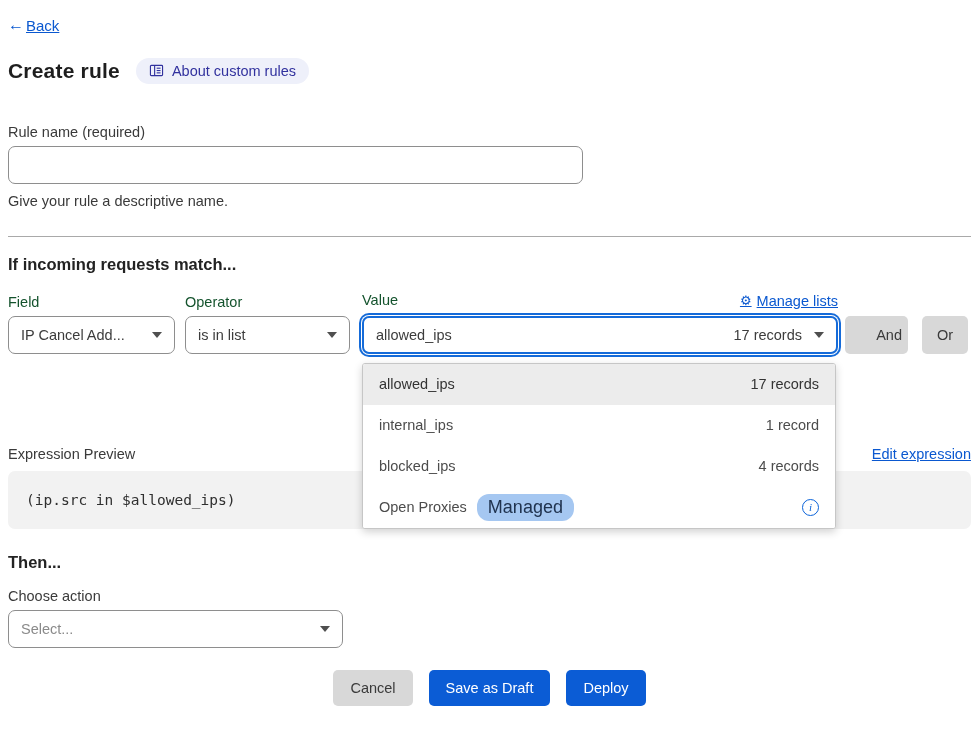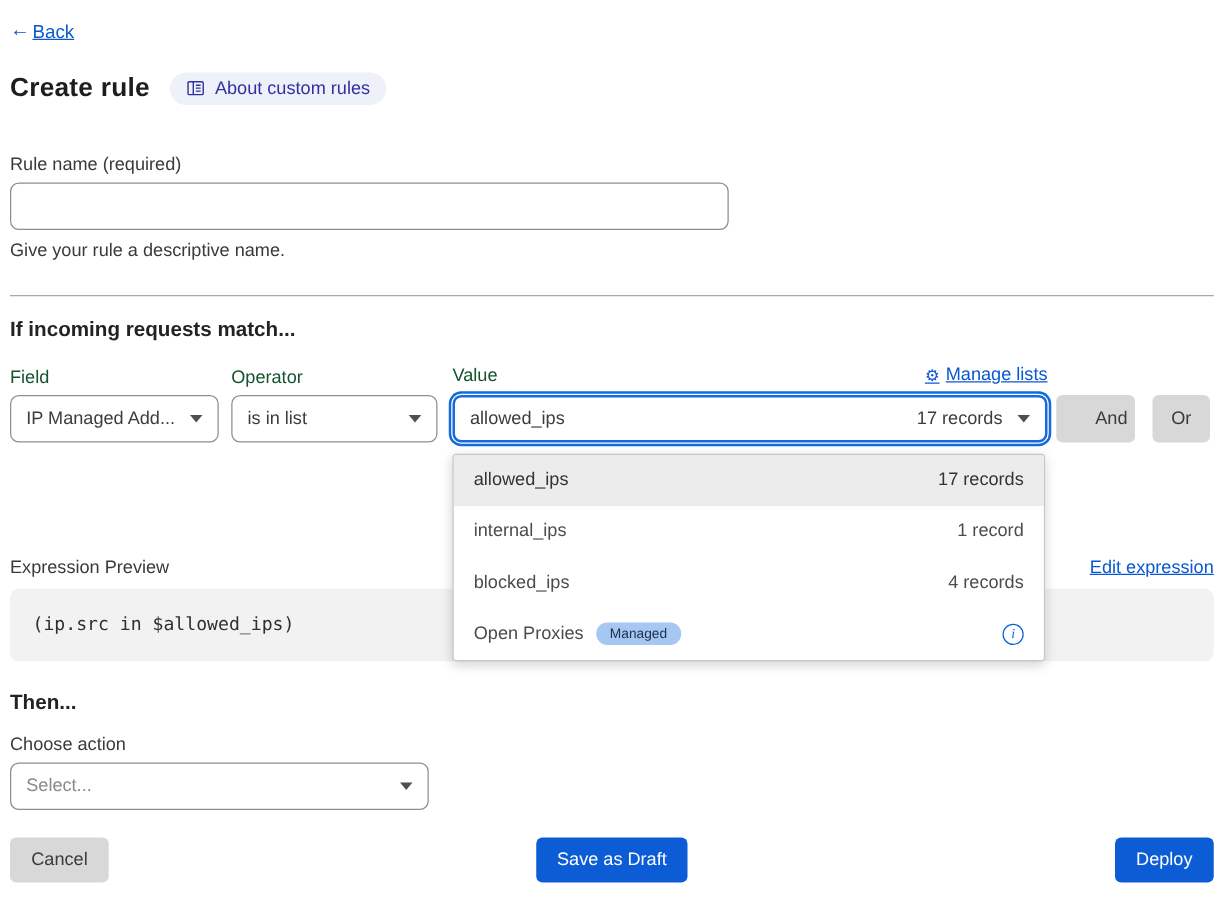--- a/index.html
+++ b/index.html
@@ -93,21 +93,21 @@
     box-shadow: 0 3px 9px rgba(0,0,0,0.18); z-index: 20; overflow: hidden;
   }
   .dropdown-row {
     height: 41px; display: flex; align-items: center; justify-content: space-between;
     padding: 0 16px; font-size: 14.5px; color: #4c4c4c; cursor: pointer; background: #fff;
   }
   .dropdown-row.highlighted { background: #ececec; color: #333333; }
   .row-left { display: flex; align-items: center; }
   .managed-badge {
     background: #a5c7f1; color: #20334f; border-radius: 12px;
-    padding: 3px 11px; font-size: 11px; margin-left: 10px;
+    padding: 3px 11px; font-size: 18px; margin-left: 10px;
   }
   .info-icon {
     width: 17px; height: 17px; border: 1.5px solid #0b63d9; border-radius: 50%;
     color: #0b63d9; font-size: 11px; font-family: "Liberation Serif", serif; font-style: italic;
     display: flex; align-items: center; justify-content: center; cursor: pointer;
   }
 
   
   .expression-section { margin-top: 92px; }
   .expr-head { display: flex; justify-content: space-between; align-items: baseline; }
@@ -117,21 +117,21 @@
     display: flex; align-items: center; padding: 0 18px;
     font-family: "DejaVu Sans Mono", monospace; font-size: 14.5px; color: #2f2f2f;
   }
 
   
   .then-heading { margin-top: 24px; }
   .action-select { width: 335px; margin-top: 6px; }
   .placeholder-text { color: #8a8a8a; }
 
   
-  .footer-actions { display: flex; justify-content: space-between; gap: 16px; margin-top: 22px; }
+  .footer-actions { display: flex; justify-content: center; gap: 16px; margin-top: 22px; }
   .btn {
     height: 36px; padding: 0 17px; border: none; border-radius: 5px;
     font-size: 14.5px; cursor: pointer; font-family: "Liberation Sans", sans-serif;
   }
   .btn-gray { background: #d8d8d8; color: #3a3a3a; }
   .btn-blue { background: #0b5cd5; color: #ffffff; }
 </style>
 </head>
 <body>
 
@@ -164,21 +164,21 @@
 
   <hr class="section-divider">
 
   <h2 class="section-heading">If incoming requests match...</h2>
 
   <div class="match-controls">
 
     <div class="ctl-col field-col">
       <span class="ctl-label">Field</span>
       <div class="select-box">
-        <span>IP Managed Add...</span>
+        <span>IP Cancel Add...</span>
         <span class="caret"></span>
       </div>
     </div>
 
     <div class="ctl-col op-col">
       <span class="ctl-label">Operator</span>
       <div class="select-box">
         <span>is in list</span>
         <span class="caret"></span>
       </div>

